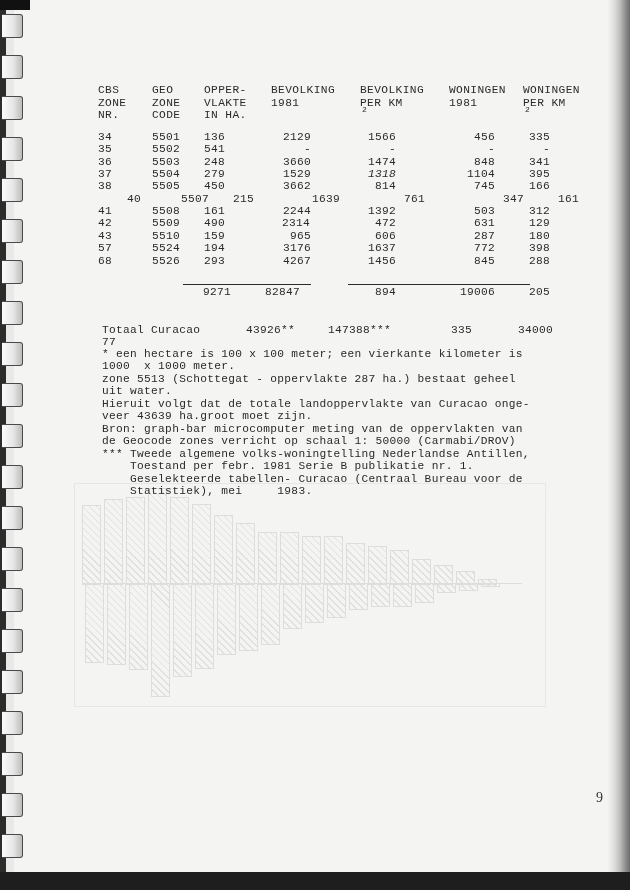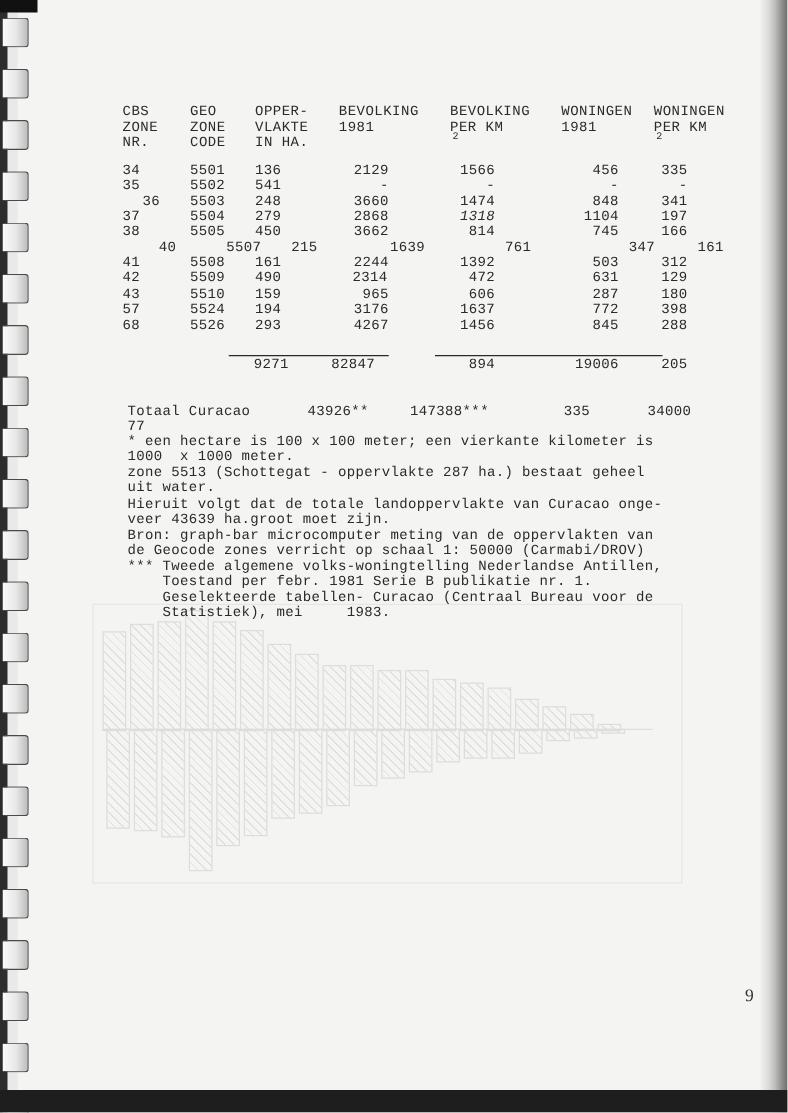--- a/index.html
+++ b/index.html
@@ -178,36 +178,36 @@
     <div class="row" style="top: 143.35px; width: 630px;">
       <span class="cell " style="left: 98px; width: 30px;">35</span>
       <span class="cell " style="left: 152px; width: 40px;">5502</span>
       <span class="cell " style="left: 204px; width: 40px;">541</span>
       <span class="cell r" style="left: 265px; width: 46px;">-</span>
       <span class="cell r" style="left: 350px; width: 46px;">-</span>
       <span class="cell c" style="left: 435px; width: 60px;">-</span>
       <span class="cell r" style="left: 505px; width: 45px;">-</span>
     </div>
     <div class="row" style="top: 155.7px; width: 630px;">
-      <span class="cell " style="left: 98px; width: 30px; text-align: right;">36</span>
+      <span class="cell " style="left: 98px; width: 30px;">36</span>
       <span class="cell " style="left: 152px; width: 40px;">5503</span>
       <span class="cell " style="left: 204px; width: 40px;">248</span>
       <span class="cell r" style="left: 265px; width: 46px;">3660</span>
       <span class="cell r" style="left: 350px; width: 46px;">1474</span>
       <span class="cell c" style="left: 435px; width: 60px;">848</span>
       <span class="cell r" style="left: 505px; width: 45px;">341</span>
     </div>
     <div class="row" style="top: 168.05px; width: 630px;">
       <span class="cell " style="left: 98px; width: 30px;">37</span>
       <span class="cell " style="left: 152px; width: 40px;">5504</span>
       <span class="cell " style="left: 204px; width: 40px;">279</span>
-      <span class="cell r" style="left: 265px; width: 46px;">2868</span>
+      <span class="cell r" style="left: 265px; width: 46px;">1529</span>
       <span class="cell r" style="left: 350px; width: 46px; font-style: italic;">1318</span>
       <span class="cell c" style="left: 435px; width: 60px;">1104</span>
-      <span class="cell r" style="left: 505px; width: 45px;">197</span>
+      <span class="cell r" style="left: 505px; width: 45px;">395</span>
     </div>
     <div class="row" style="top: 180.4px; width: 630px;">
       <span class="cell " style="left: 98px; width: 30px;">38</span>
       <span class="cell " style="left: 152px; width: 40px;">5505</span>
       <span class="cell " style="left: 204px; width: 40px;">450</span>
       <span class="cell r" style="left: 265px; width: 46px;">3662</span>
       <span class="cell r" style="left: 350px; width: 46px;">814</span>
       <span class="cell c" style="left: 435px; width: 60px;">745</span>
       <span class="cell r" style="left: 505px; width: 45px;">166</span>
     </div>

